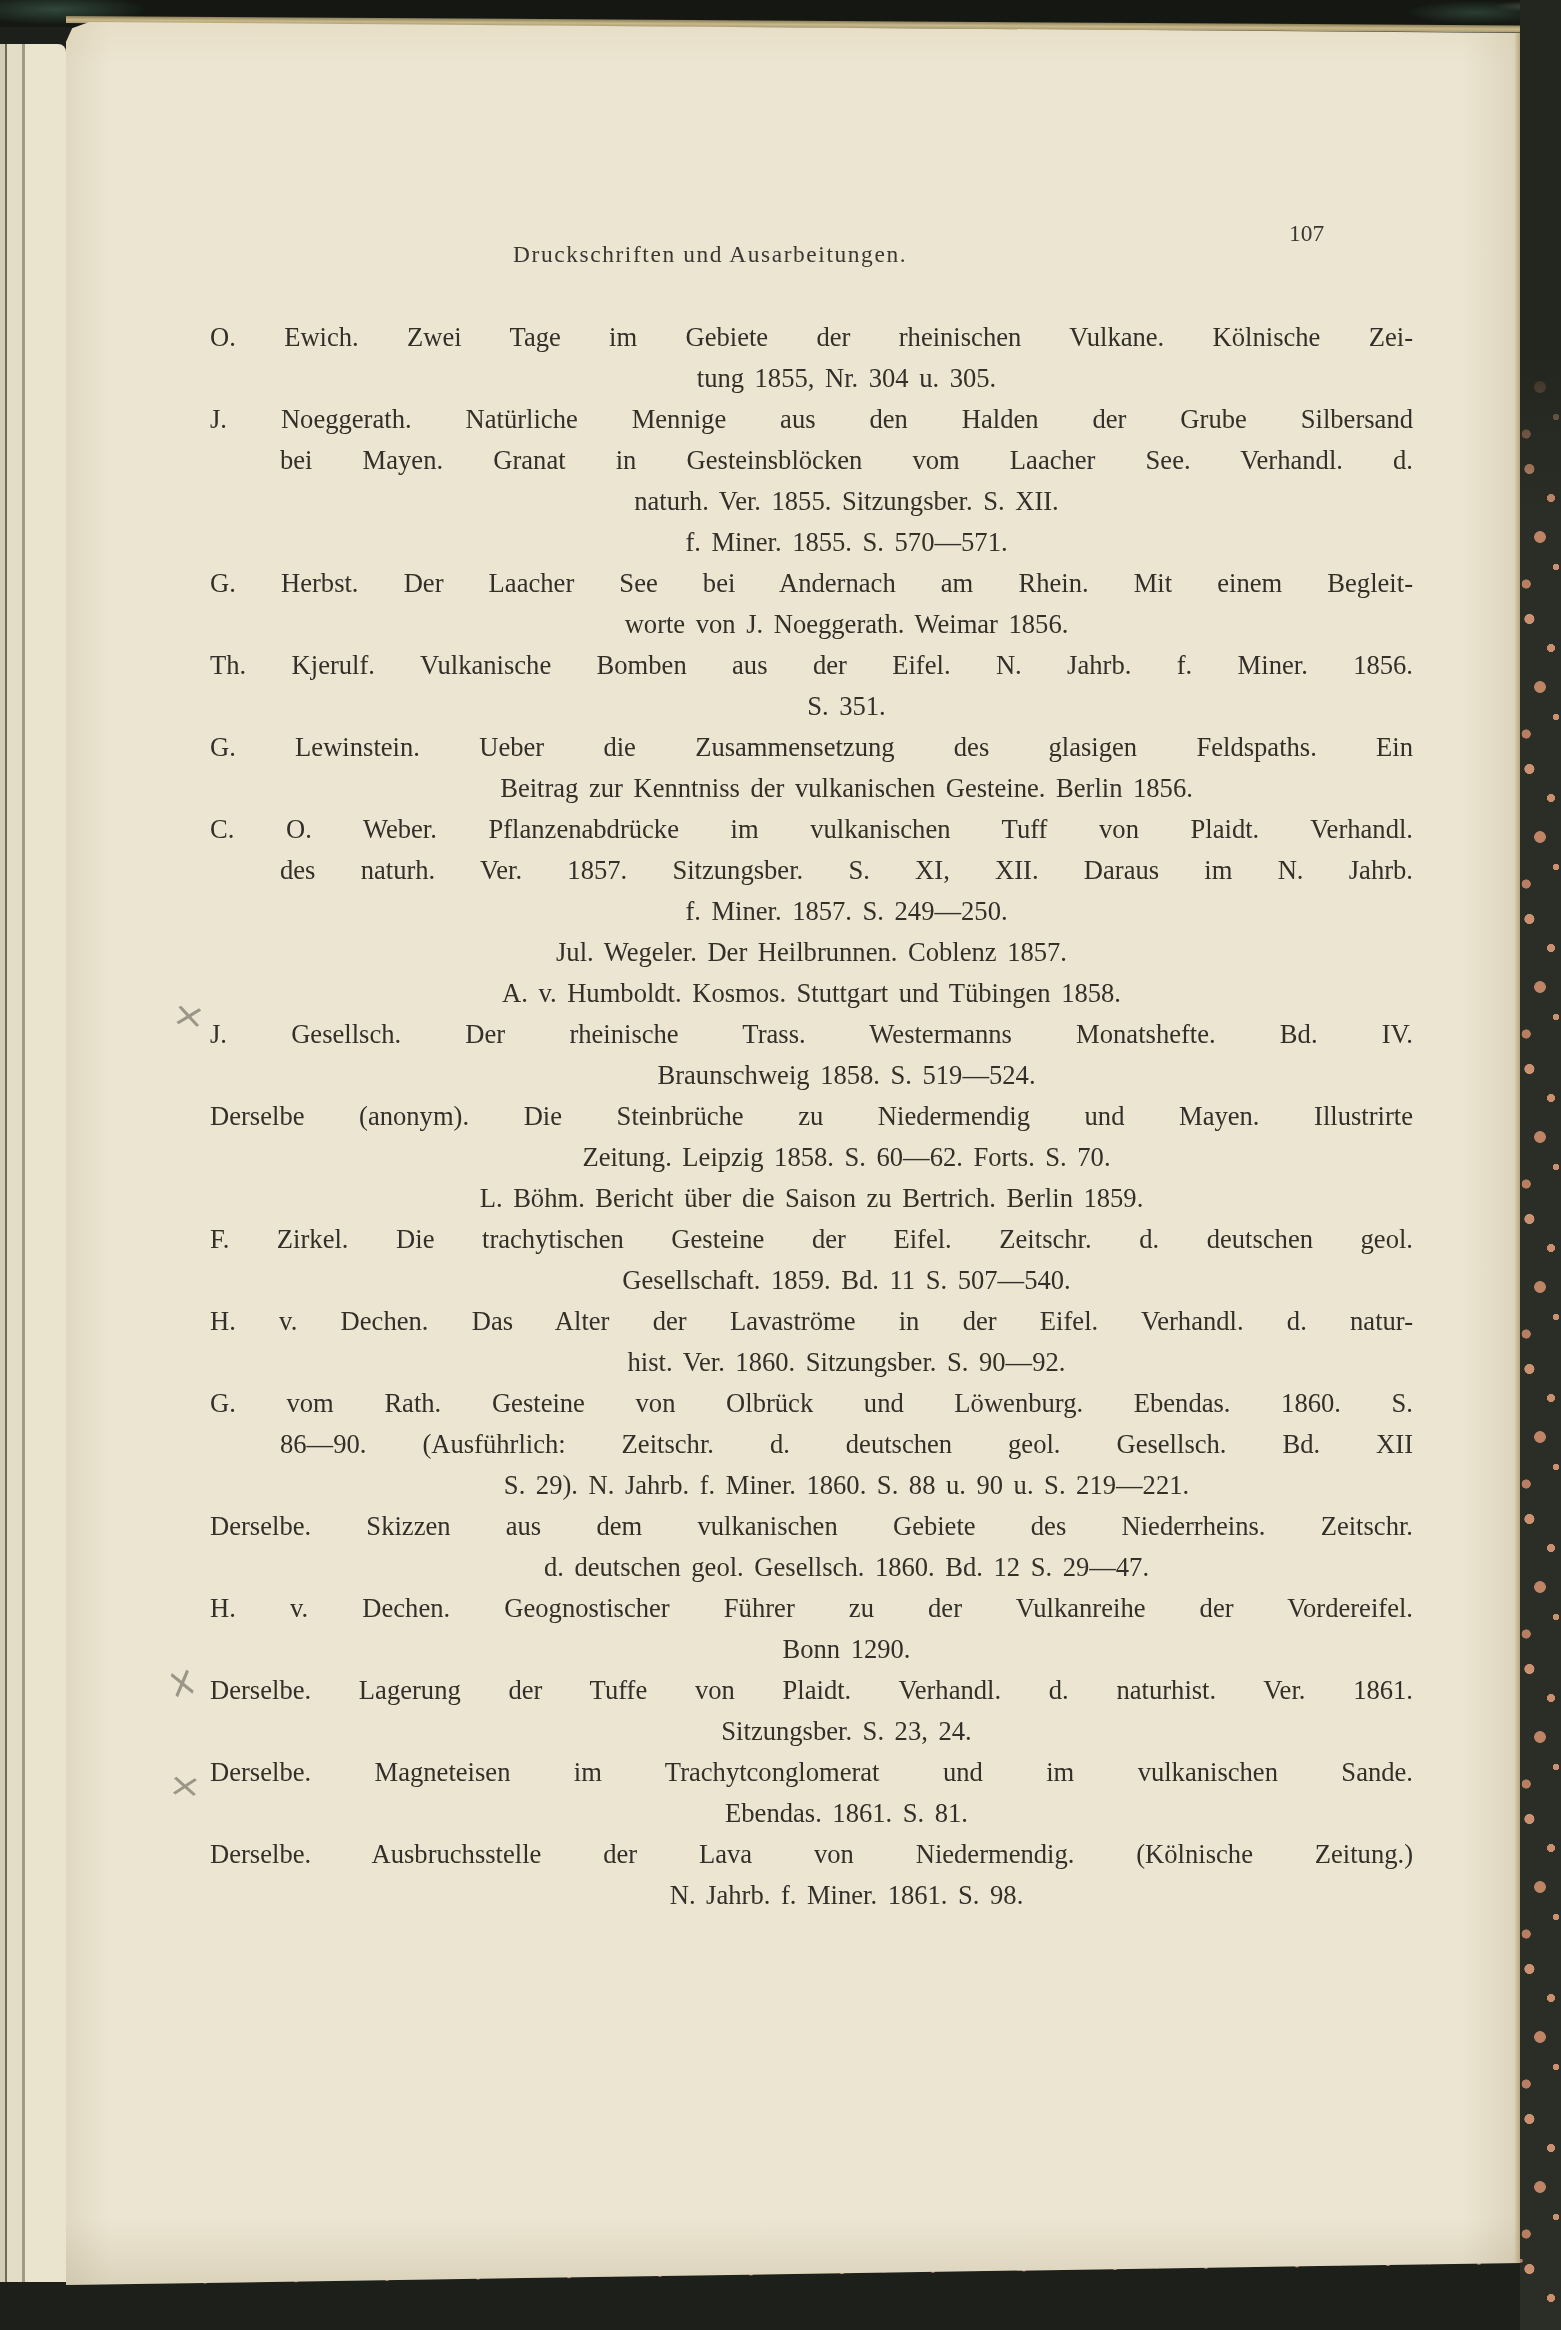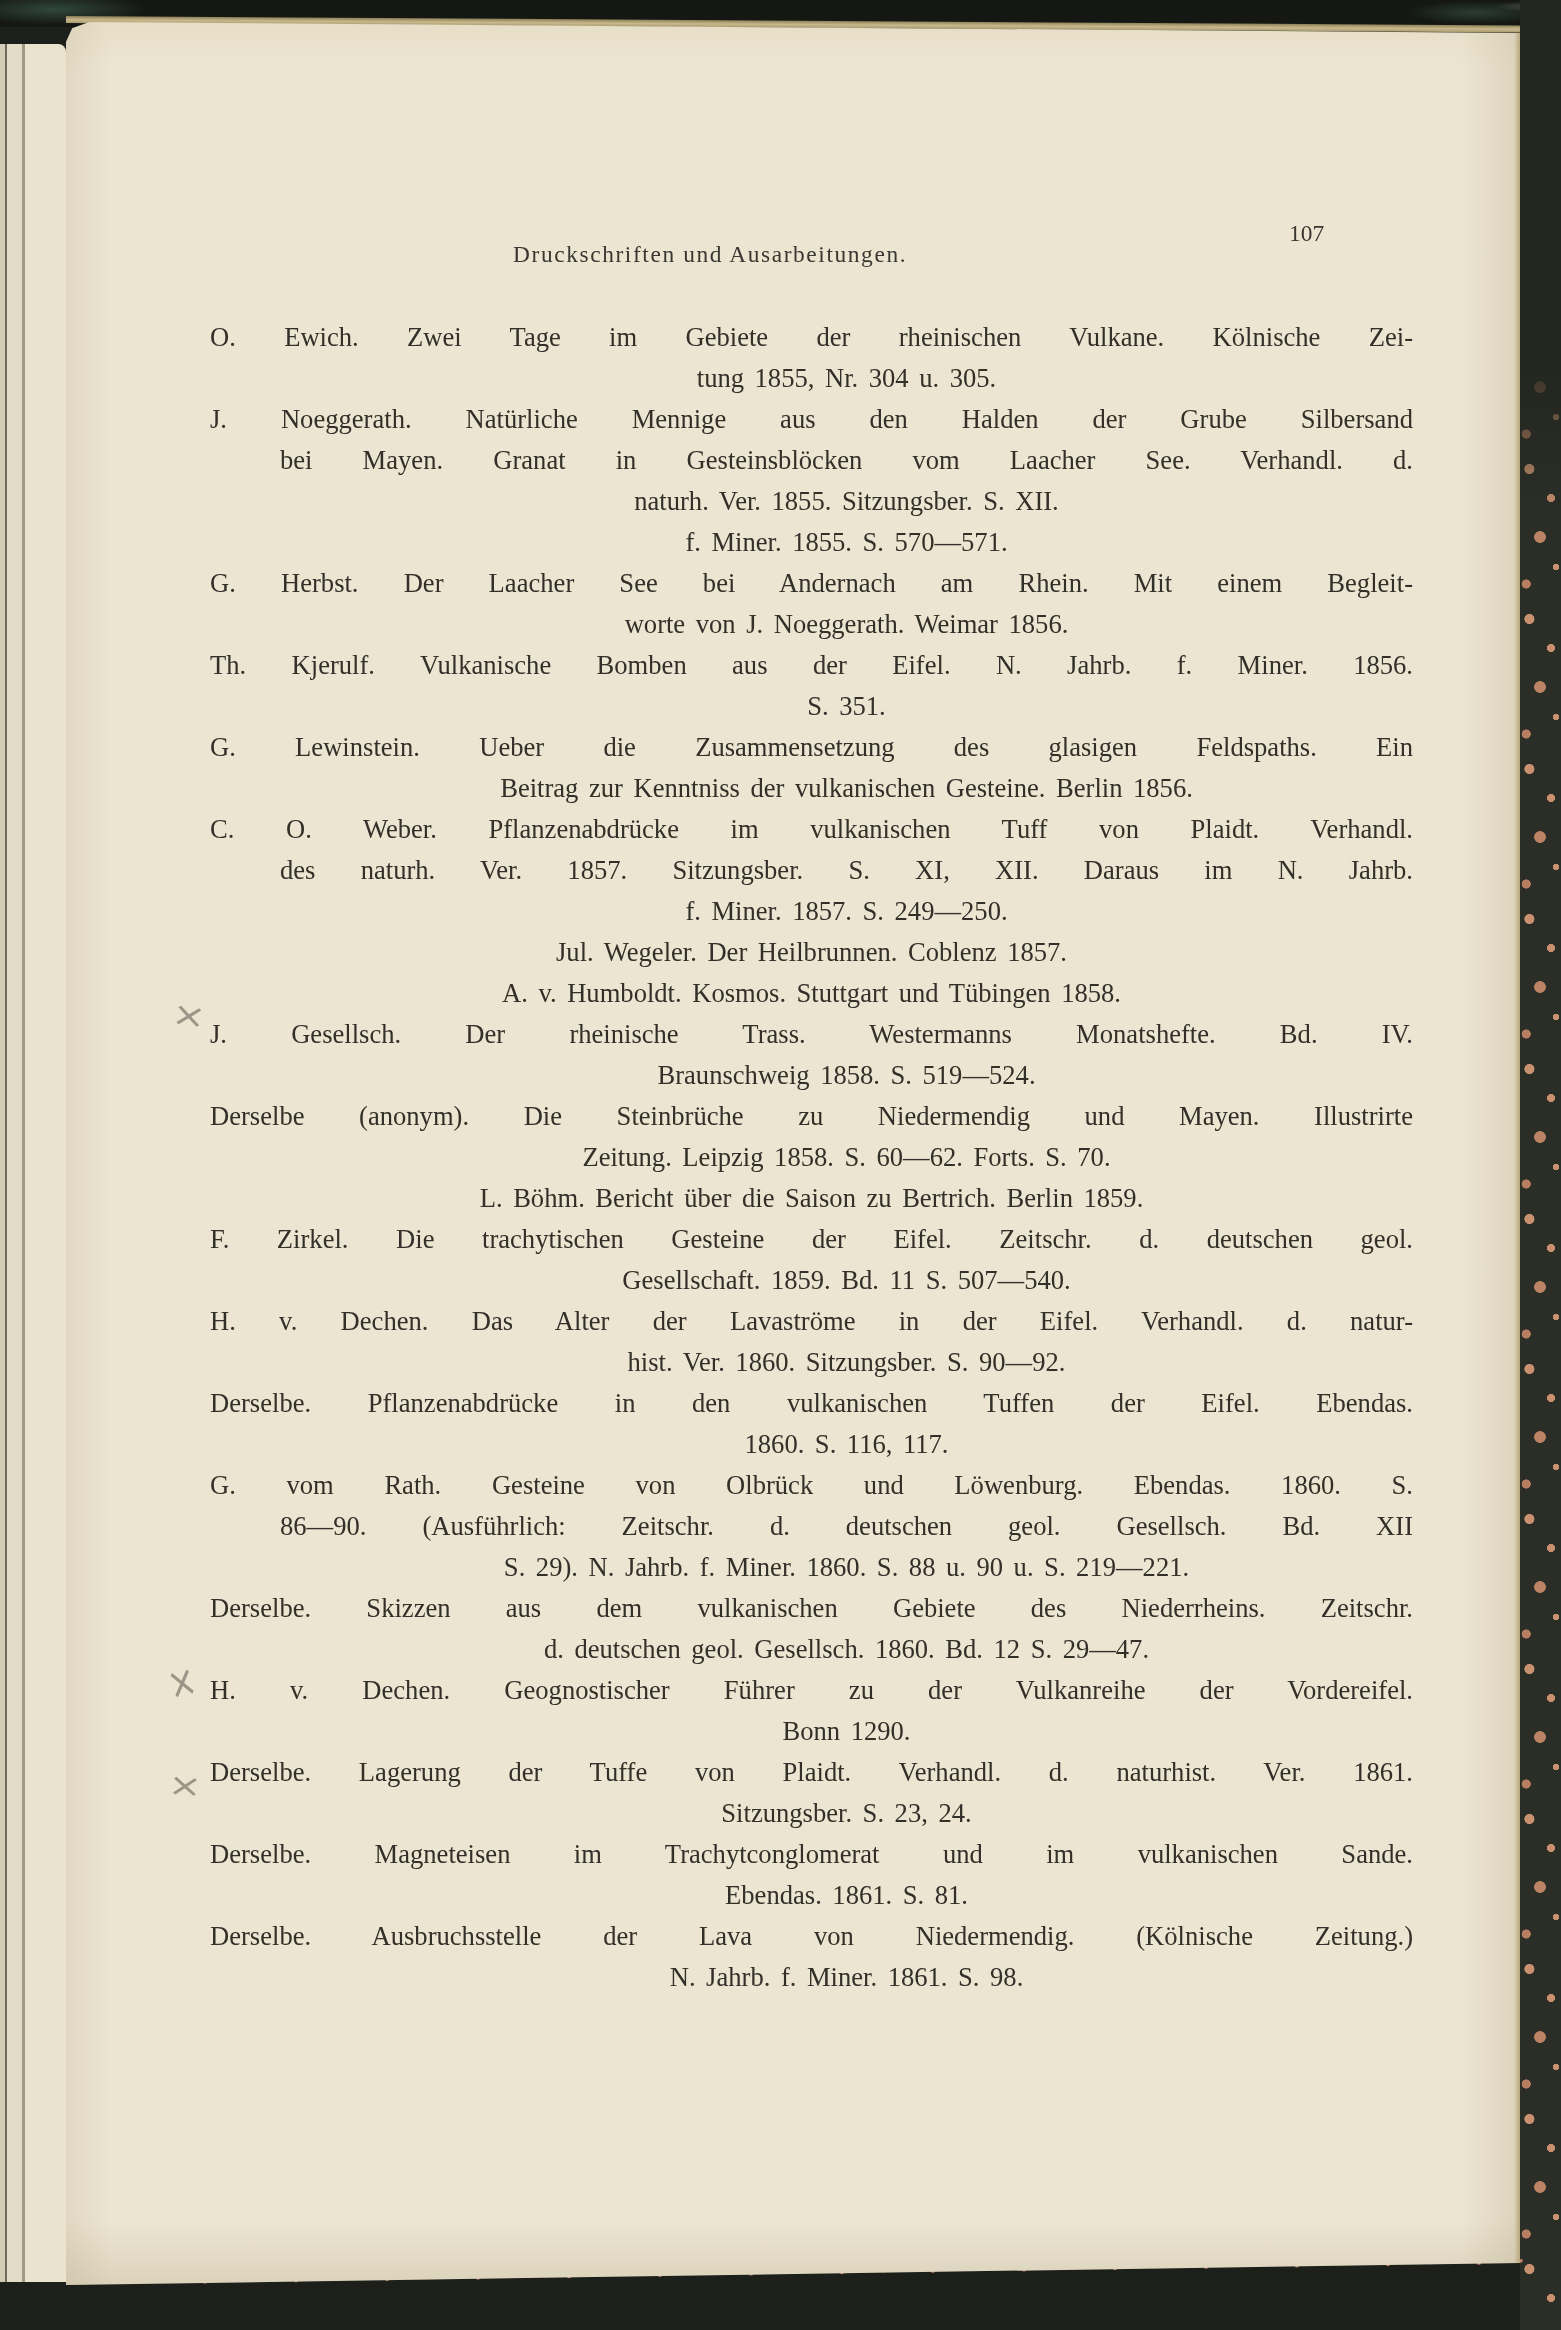--- a/index.html
+++ b/index.html
@@ -161,24 +161,20 @@
     </div>
     <div>
       <div class="ln f">F. Zirkel.  Die trachytischen Gesteine der Eifel.  Zeitschr. d. deutschen geol.</div>
       <div class="ln c">Gesellschaft. 1859. Bd. 11 S. 507—540.</div>
     </div>
     <div>
       <div class="ln f">H. v. Dechen.  Das Alter der Lavaströme in der Eifel.  Verhandl. d. natur-</div>
       <div class="ln c">hist. Ver. 1860. Sitzungsber. S. 90—92.</div>
     </div>
     <div>
-      <div class="ln f">Derselbe.  Pflanzenabdrücke in den vulkanischen Tuffen der Eifel.  Ebendas.</div>
-      <div class="ln c">1860. S. 116, 117.</div>
-    </div>
-    <div>
       <div class="ln f">G. vom Rath.  Gesteine von Olbrück und Löwenburg.  Ebendas. 1860. S.</div>
       <div class="ln c f">86—90.  (Ausführlich: Zeitschr. d. deutschen geol. Gesellsch.  Bd. XII</div>
       <div class="ln c">S. 29).  N. Jahrb. f. Miner. 1860. S. 88 u. 90 u. S. 219—221.</div>
     </div>
     <div>
       <div class="ln f">Derselbe.  Skizzen aus dem vulkanischen Gebiete des Niederrheins.  Zeitschr.</div>
       <div class="ln c">d. deutschen geol. Gesellsch. 1860. Bd. 12 S. 29—47.</div>
     </div>
     <div>
       <div class="ln f">H. v. Dechen.  Geognostischer Führer zu der Vulkanreihe der Vordereifel.</div>

